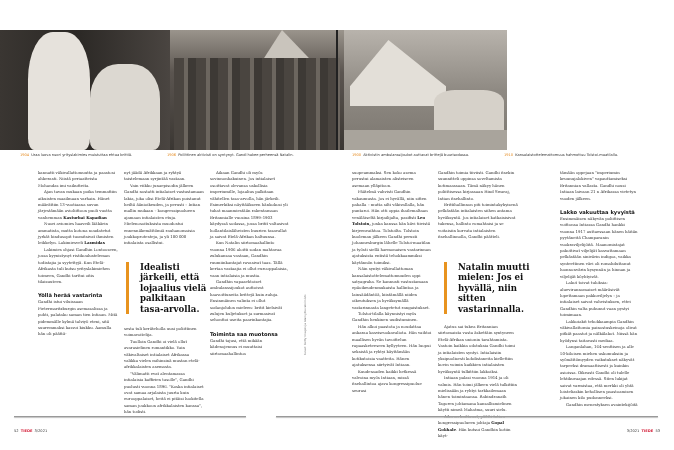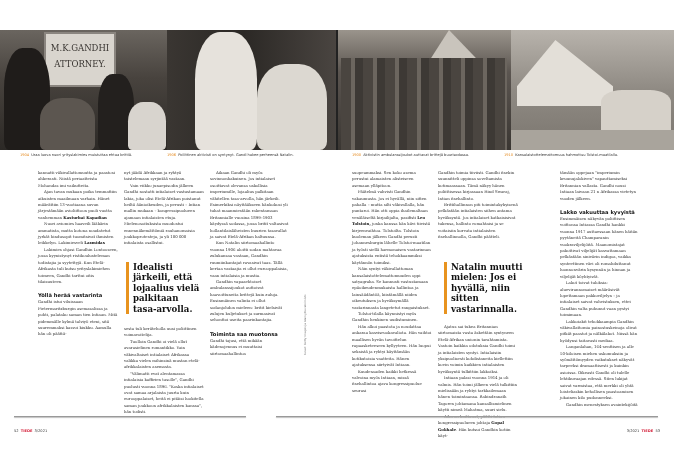--- a/index.html
+++ b/index.html
@@ -14,40 +14,30 @@
   .fig{position:absolute;border-radius:40% 40% 10% 10%;}
   .gutter{position:absolute;top:30px;left:336px;width:2px;height:120px;background:#222;}
   .caption-row{position:absolute;top:151px;left:0;width:674px;height:10px;font-family:"DejaVu Sans",sans-serif;font-size:3.6px;color:#333;}
   .cap{position:absolute;top:2px;white-space:nowrap;}
   .cap .yr{color:#e58a1f;margin-right:2px;}
   .col{position:absolute;top:170px;width:80px;font-size:3.9px;line-height:6.4px;color:#333;text-align:left;}
   .col p{margin:0;}
   .col .ind{text-indent:6px;}
   .col b{color:#111;}
   .subhead{font-family:"DejaVu Sans",sans-serif;font-weight:bold;font-size:5.2px;color:#111;margin-top:6px;line-height:8px;}
-  .pull{position:absolute;border-left:3px solid #e8931f;padding-left:4px;font-family:"DejaVu Serif",serif;font-weight:bold;font-size:8.6px;line-height:10.4px;color:#111;}
+  .pull{position:absolute;border-left:3px solid #e8931f;padding-left:11px;font-family:"DejaVu Serif",serif;font-weight:bold;font-size:8.6px;line-height:10.4px;color:#111;}
   .rule{position:absolute;top:416px;height:1px;background:#999;box-shadow:0 1px 1px #bbb;}
   .footer{position:absolute;top:429px;font-family:"DejaVu Sans",sans-serif;font-size:3.6px;color:#333;white-space:nowrap;}
   .footer .brand{color:#d4203a;font-weight:bold;margin:0 1px;}
   .credit{position:absolute;left:303px;top:355px;transform:rotate(-90deg);transform-origin:left top;font-family:"DejaVu Sans",sans-serif;font-size:2.8px;color:#777;white-space:nowrap;}
 </style>
 </head>
 <body>
 
 <div class="photos">
-  <div class="photo p1">
-    <div class="sign">
-      <div>M.K.GANDHI</div>
-      <div>ATTORNEY.</div>
-    </div>
-    <div class="fig" style="left:4px;top:18px;width:46px;height:102px;background:#1f1c1a;"></div>
-    <div class="fig" style="left:40px;top:68px;width:55px;height:52px;background:#5c5650;"></div>
-    <div class="fig" style="left:98px;top:44px;width:36px;height:76px;background:#23201e;"></div>
-    <div class="fig" style="left:128px;top:72px;width:38px;height:48px;background:#d8d4ce;"></div>
-  </div>
   <div class="photo p2">
     <div class="fig" style="left:28px;top:2px;width:62px;height:118px;background:#e6e2dc;"></div>
     <div class="fig" style="left:90px;top:34px;width:70px;height:86px;background:#dcd8d1;"></div>
   </div>
   <div class="photo p3">
     <div style="position:absolute;left:80px;top:0;width:80px;height:50px;background:#c9c4bc;clip-path:polygon(40% 0,100% 100%,0 100%);"></div>
     <div style="position:absolute;left:4px;top:28px;width:166px;height:92px;background:repeating-linear-gradient(90deg,#4a4540 0 10px,#6c665f 10px 14px,#3d3935 14px 22px);"></div>
   </div>
   <div class="photo p4">
     <div style="position:absolute;left:6px;top:10px;width:96px;height:66px;background:#e3dfd8;clip-path:polygon(40% 0,100% 70%,100% 100%,0 100%,0 70%);"></div>

